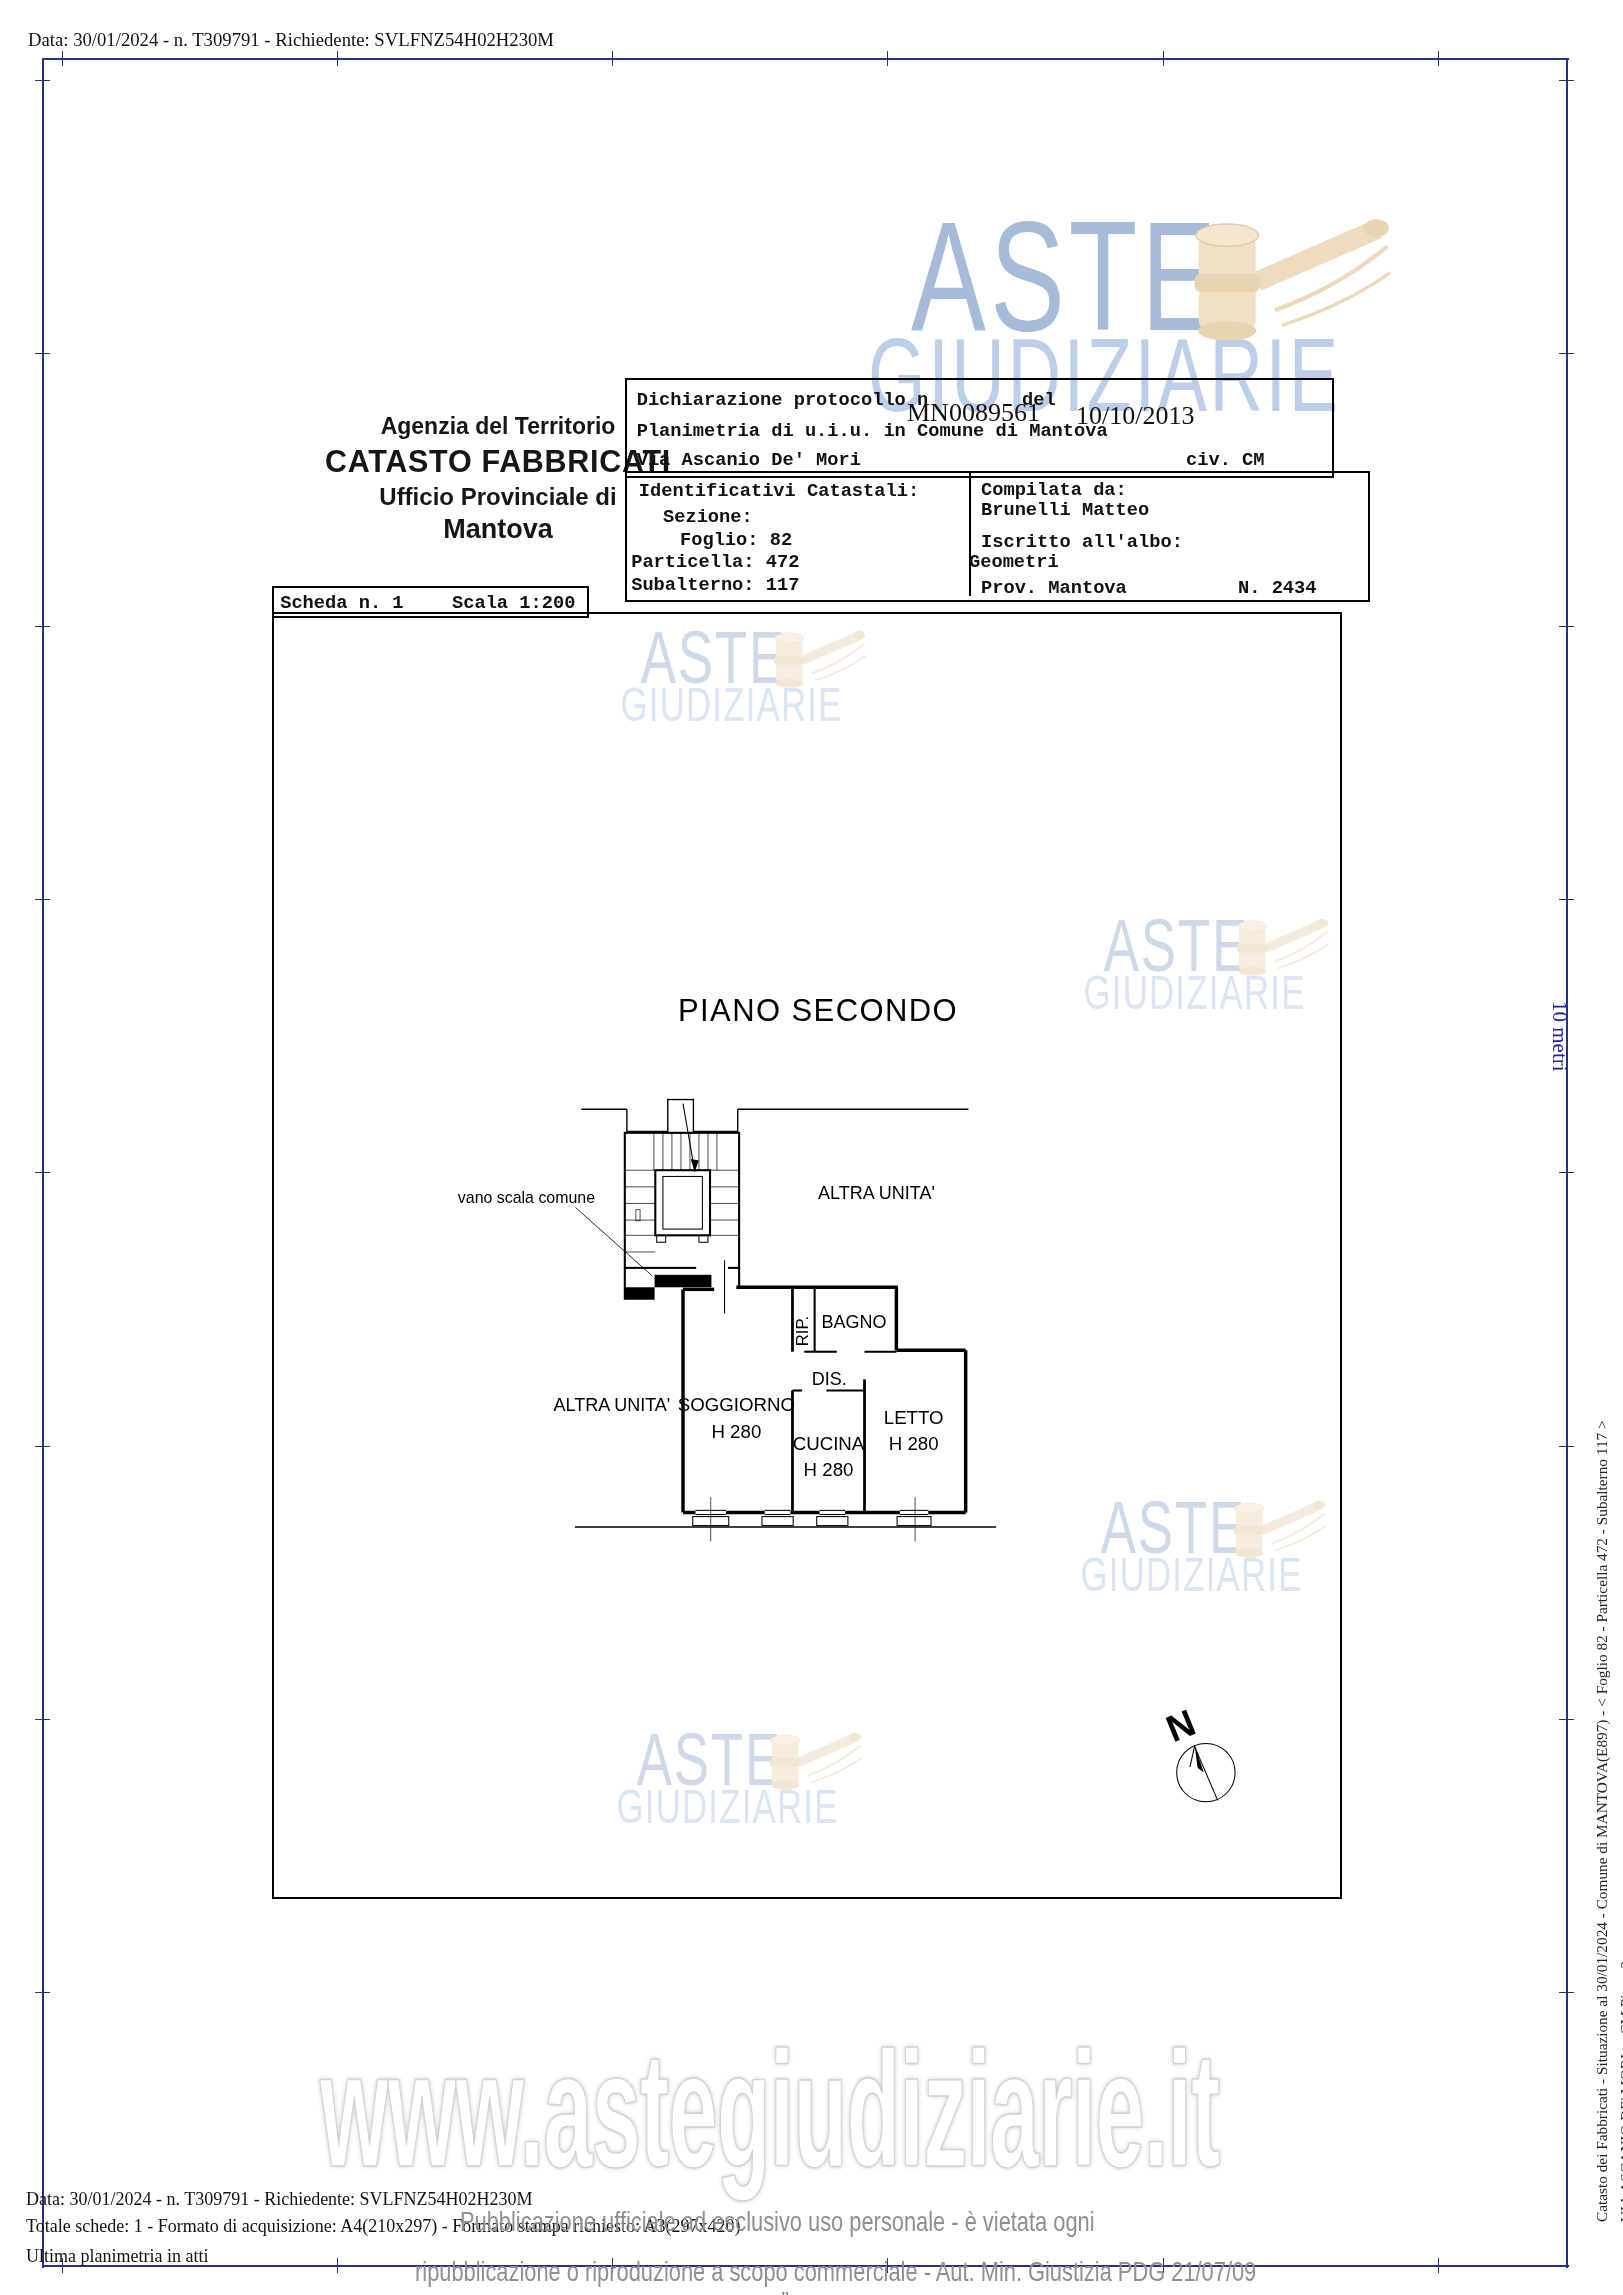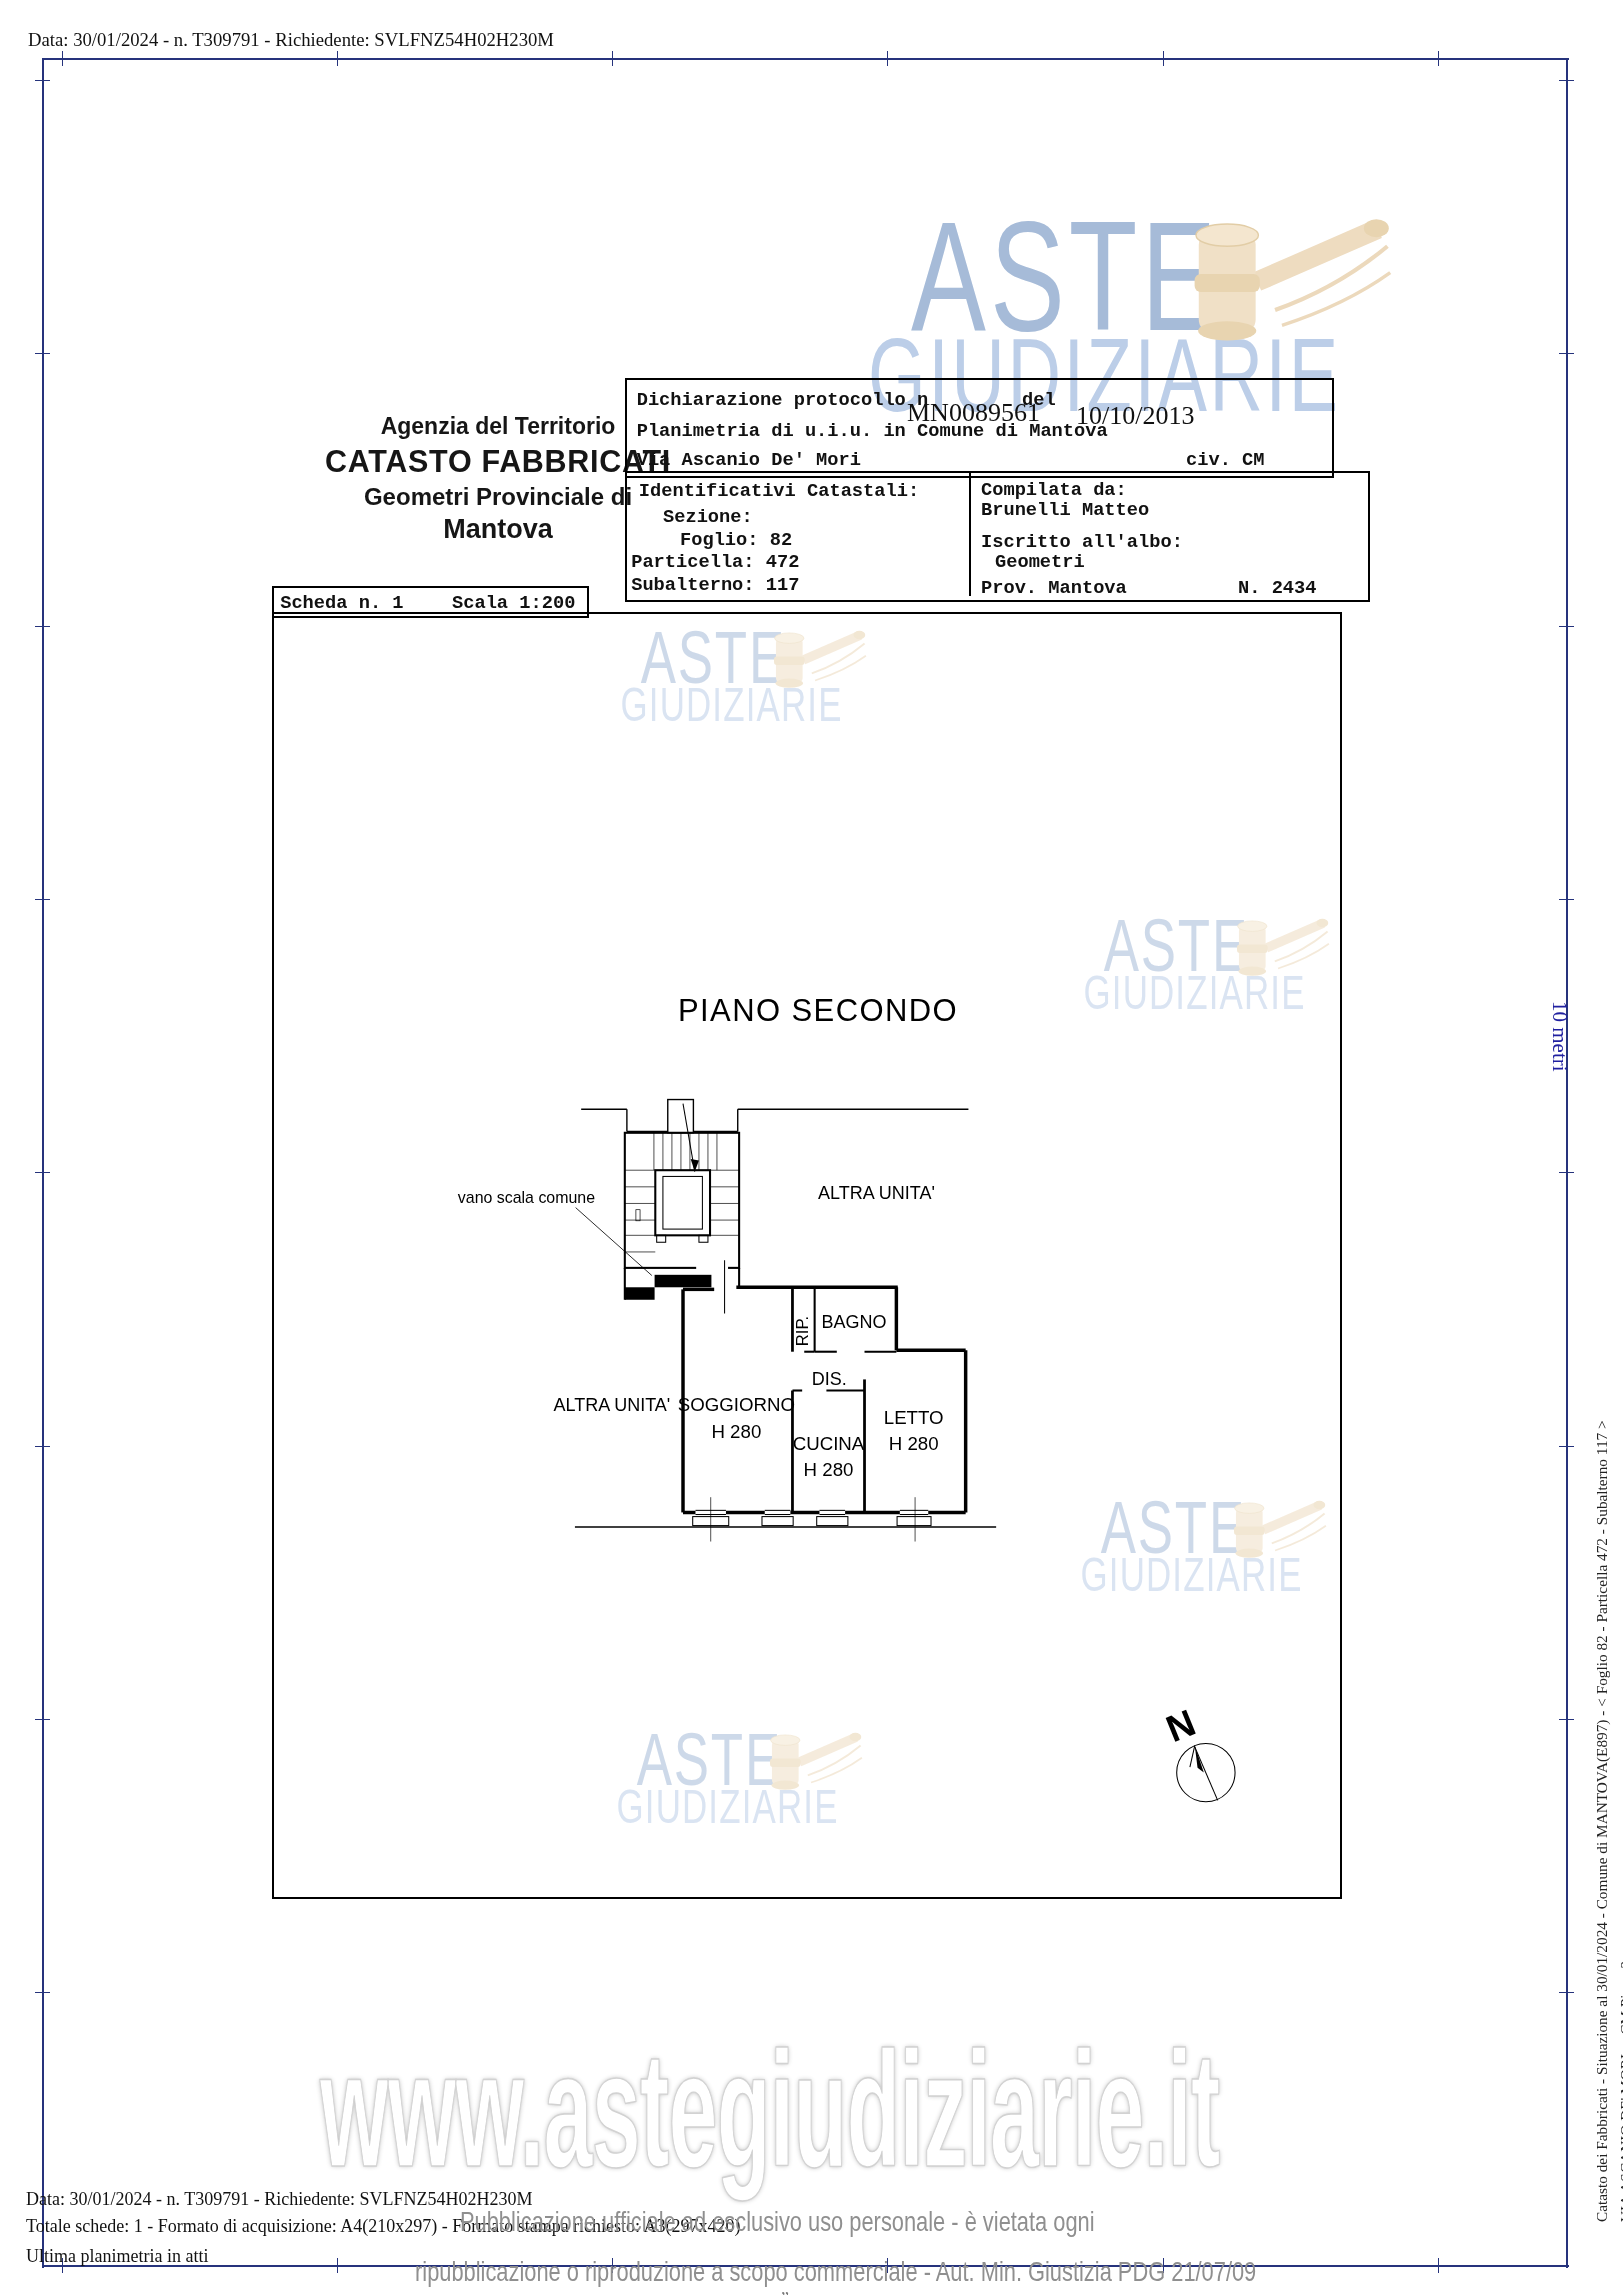--- a/index.html
+++ b/index.html
@@ -105,21 +105,21 @@
       <rect x="40" y="38" width="82" height="144" rx="18" fill="#f0e0c6"></rect>
       <ellipse cx="81" cy="42" rx="45" ry="16" fill="#f4e6cf" stroke="#e2cda6" stroke-width="2"></ellipse>
       <rect x="34" y="98" width="94" height="26" rx="9" fill="#e8d4b0"></rect>
       <ellipse cx="81" cy="180" rx="42" ry="14" fill="#e8d4b0"></ellipse>
     </svg>
   </div>
 
   <div class="abs agency" style="left:276px;top:413px;">
     <div class="l1">Agenzia del Territorio</div>
     <div class="l2">CATASTO FABBRICATI</div>
-    <div class="l3">Geometri Provinciale di</div>
+    <div class="l3">Ufficio Provinciale di</div>
     <div class="l4">Mantova</div>
   </div>
 
   <div class="box" style="left:625px;top:378px;width:705px;height:96px;">
     <span class="abs tw" style="left:9.7px;top:9px;">Dichiarazione protocollo n</span>
     <span class="abs hand" style="left:280px;top:18px;">MN0089561</span>
     <span class="abs tw" style="left:395px;top:9px;">del</span>
     <span class="abs hand" style="left:449px;top:21px;">10/10/2013</span>
     <span class="abs tw" style="left:9.7px;top:40px;">Planimetria di u.i.u. in Comune di Mantova</span>
     <span class="abs tw" style="left:9.7px;top:69px;">Via Ascanio De' Mori</span>
@@ -129,21 +129,21 @@
   <div class="box" style="left:625px;top:471px;width:705px;height:127px;padding-left:36px;">
     <div class="abs" style="left:342px;top:0;width:2.1px;height:123px;background:#000;"></div>
     <span class="abs tw" style="left:11.8px;top:7px;">Identificativi Catastali:</span>
     <span class="abs tw" style="left:36px;top:33px;">Sezione:</span>
     <span class="abs tw" style="left:53px;top:56px;">Foglio: 82</span>
     <span class="abs tw" style="left:4.2px;top:78px;">Particella: 472</span>
     <span class="abs tw" style="left:4.2px;top:101px;">Subalterno: 117</span>
     <span class="abs tw" style="left:354px;top:5.5px;">Compilata da:</span>
     <span class="abs tw" style="left:354px;top:26px;">Brunelli Matteo</span>
     <span class="abs tw" style="left:354px;top:58px;">Iscritto all'albo:</span>
-    <span class="abs tw" style="left:368px;top:78px;">Geometri</span>
+    <span class="abs tw" style="left:342px;top:78px;">Geometri</span>
     <span class="abs tw" style="left:354px;top:104px;">Prov. Mantova</span>
     <span class="abs tw" style="left:611px;top:104px;">N. 2434</span>
   </div>
 
   <div class="box" style="left:272px;top:586px;width:313px;height:28px;text-align:right;">
     <span class="abs tw" style="left:6.2px;top:3.5px;">Scheda n. 1</span>
     <span class="abs tw" style="left:178px;top:3.5px;">Scala 1:200</span>
   </div>
 
   <div class="sheet" style="left:272px;top:612px;width:1066px;height:1283px;"></div>

